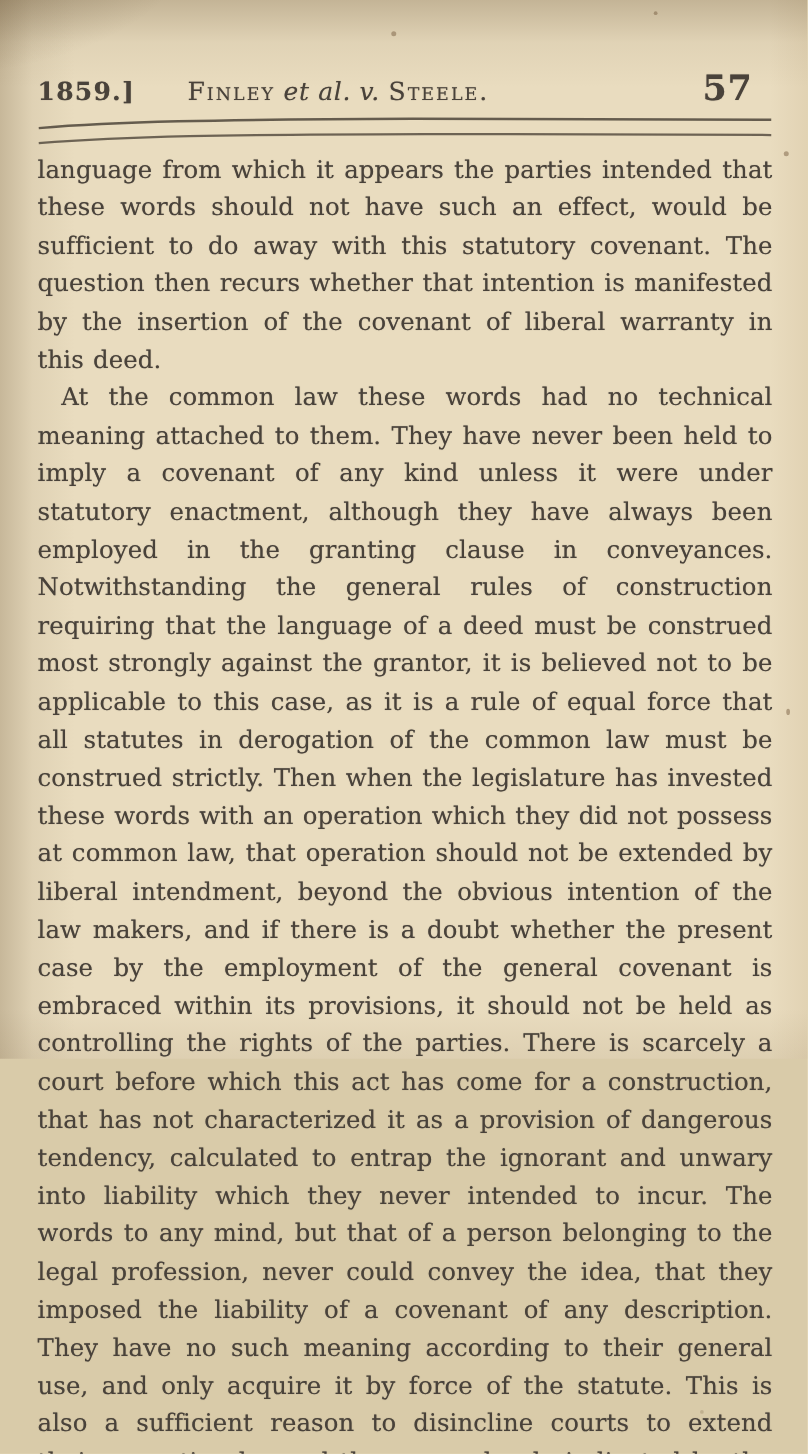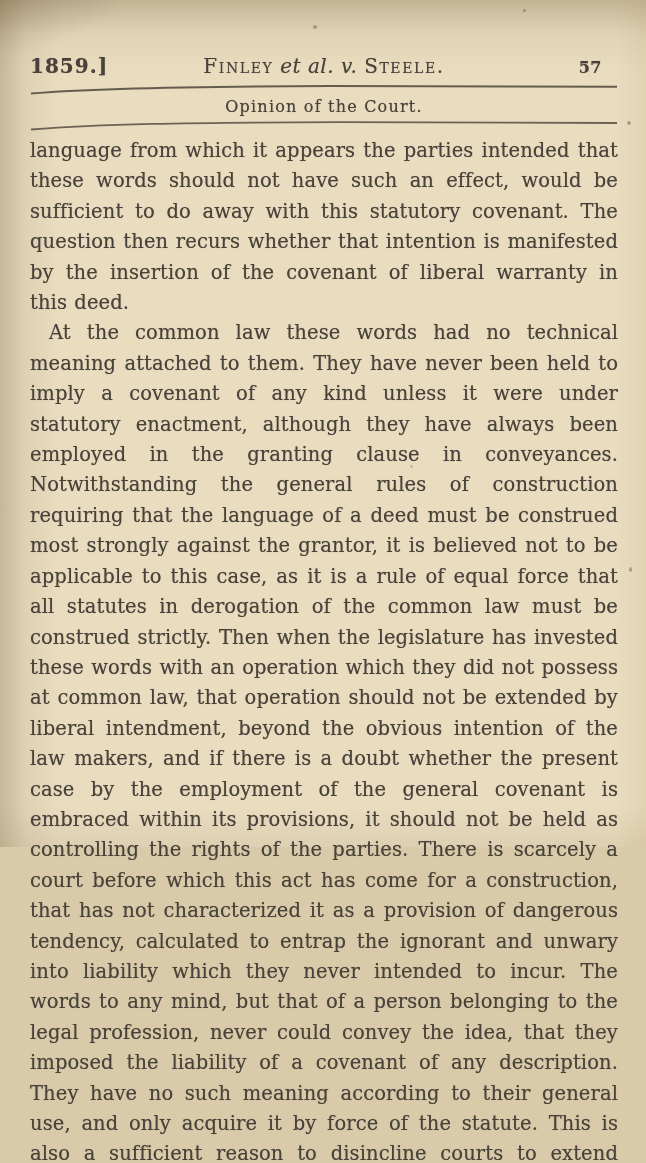--- a/index.html
+++ b/index.html
@@ -40,28 +40,28 @@
     font-size: 20px;
     letter-spacing: 0.5px;
   }
   .running-head .year {
     width: 120px;
     font-weight: bold;
     letter-spacing: 1px;
   }
   .running-head .case-title {
     flex: 1;
-    text-align: center;
+    text-align: left;
     white-space: nowrap;
   }
   .running-head .page-num {
     width: 120px;
     text-align: right;
     font-weight: bold;
-    font-size: 16px;
+    font-size: 28px;
     padding-right: 16px;
     box-sizing: border-box;
   }
   .sc {
     font-variant: small-caps;
     letter-spacing: 1.6px;
   }
   .it {
     font-style: italic;
   }
@@ -108,21 +108,20 @@
   <div class="running-head">
     <span class="year">1859.]</span>
     <span class="case-title"><span class="sc">Finley</span> <span class="it">et al.</span> <span class="it">v.</span> <span class="sc">Steele.</span></span>
     <span class="page-num">57</span>
   </div>
 
   <svg class="rule rule-1" width="588" height="11" viewBox="0 0 588 11">
     <path d="M1,9.5 C60,4.5 140,2.5 300,2 L587,2.8" stroke="#4d453a" stroke-width="2" fill="none" opacity="0.85"></path>
   </svg>
 
-  <div class="opinion-line">Opinion of the Court.</div>
 
   <svg class="rule rule-2" width="588" height="11" viewBox="0 0 588 11">
     <path d="M1,9.5 C70,4 150,2.5 310,2.2 L587,3" stroke="#4d453a" stroke-width="1.8" fill="none" opacity="0.8"></path>
   </svg>
 
   <div class="body-text">
     <p>language from which it appears the parties intended that these words should not have such an effect, would be sufficient to do away with this statutory covenant.  The question then recurs whether that intention is manifested by the insertion of the covenant of liberal warranty in this deed.</p>
     <p class="indent">At the common law these words had no technical meaning attached to them.  They have never been held to imply a covenant of any kind unless it were under statutory enactment, although they have always been employed in the granting clause in conveyances.  Notwithstanding the general rules of construction requiring that the language of a deed must be construed most strongly against the grantor, it is believed not to be applicable to this case, as it is a rule of equal force that all statutes in derogation of the common law must be construed strictly. Then when the legislature has invested these words with an operation which they did not possess at common law, that operation should not be extended by liberal intendment, beyond the obvious intention of the law makers, and if there is a doubt whether the present case by the employment of the general covenant is embraced within its provisions, it should not be held as controlling the rights of the parties.  There is scarcely a court before which this act has come for a construction, that has not characterized it as a provision of dangerous tendency, calculated to entrap the ignorant and unwary into liability which they never intended to incur.  The words to any mind, but that of a person belonging to the legal profession, never could convey the idea, that they imposed the liability of a covenant of any description.  They have no such meaning according to their general use, and only acquire it by force of the statute. This is also a sufficient reason to disincline courts to extend their operation beyond the cases clearly indicated by the enactment.</p>
 
   </div>

